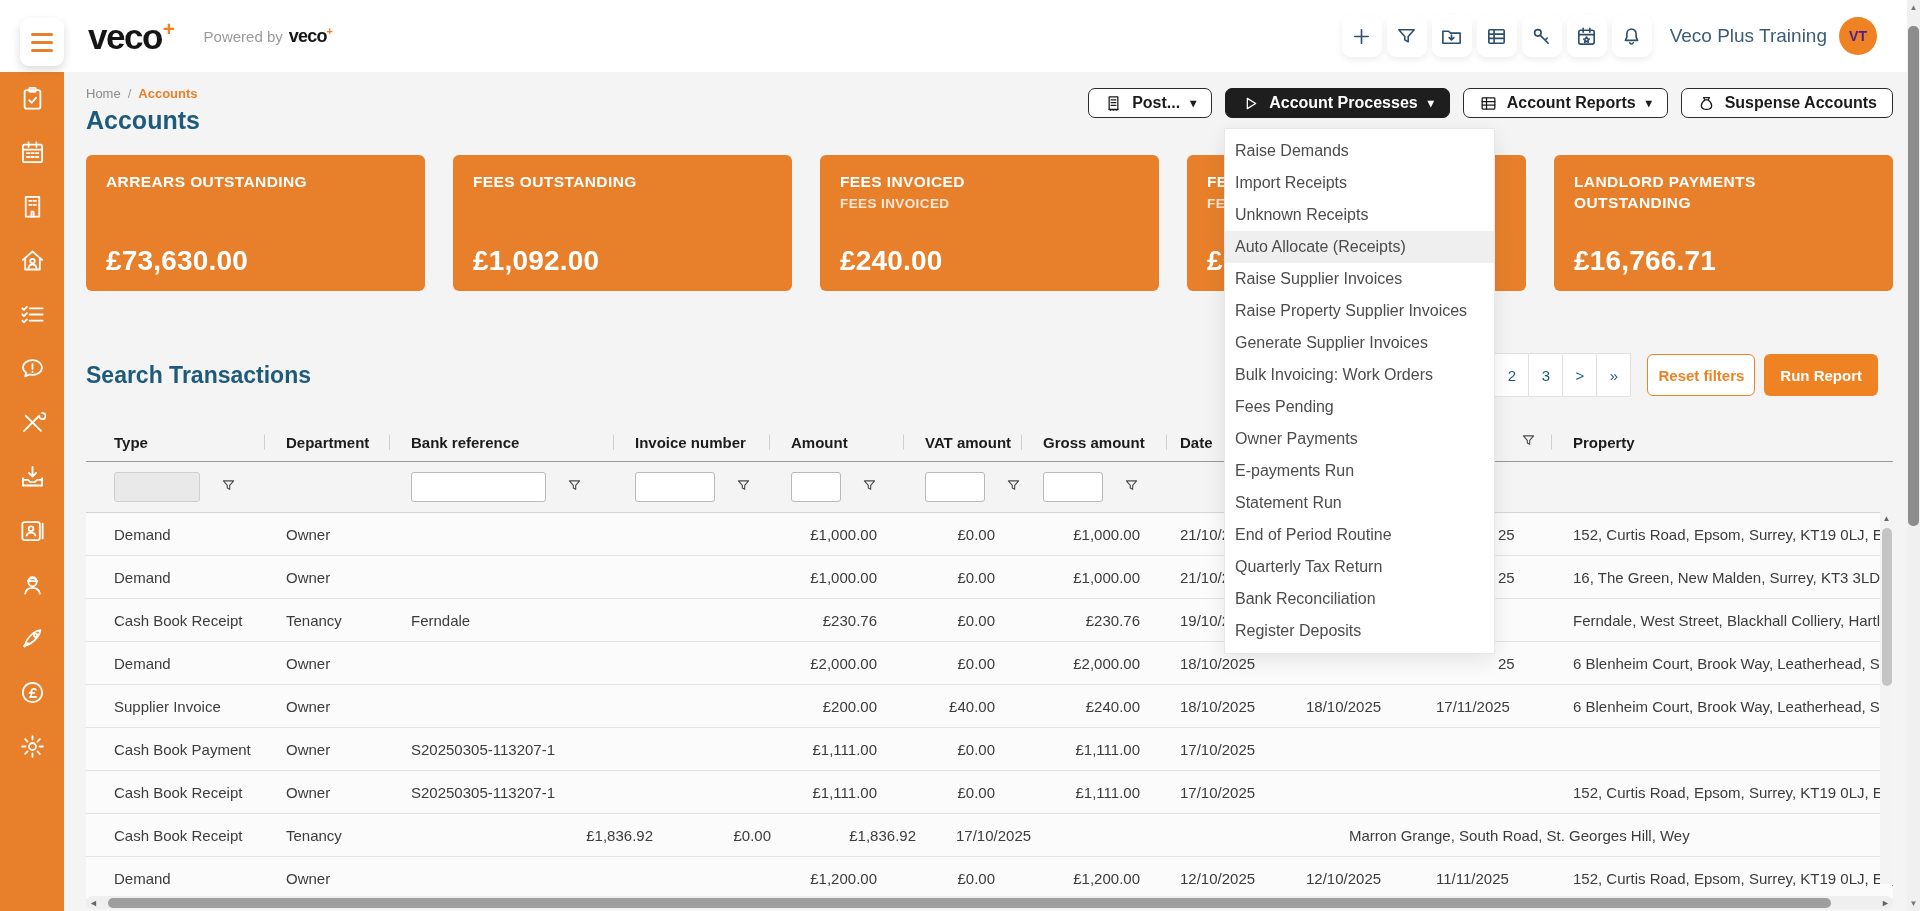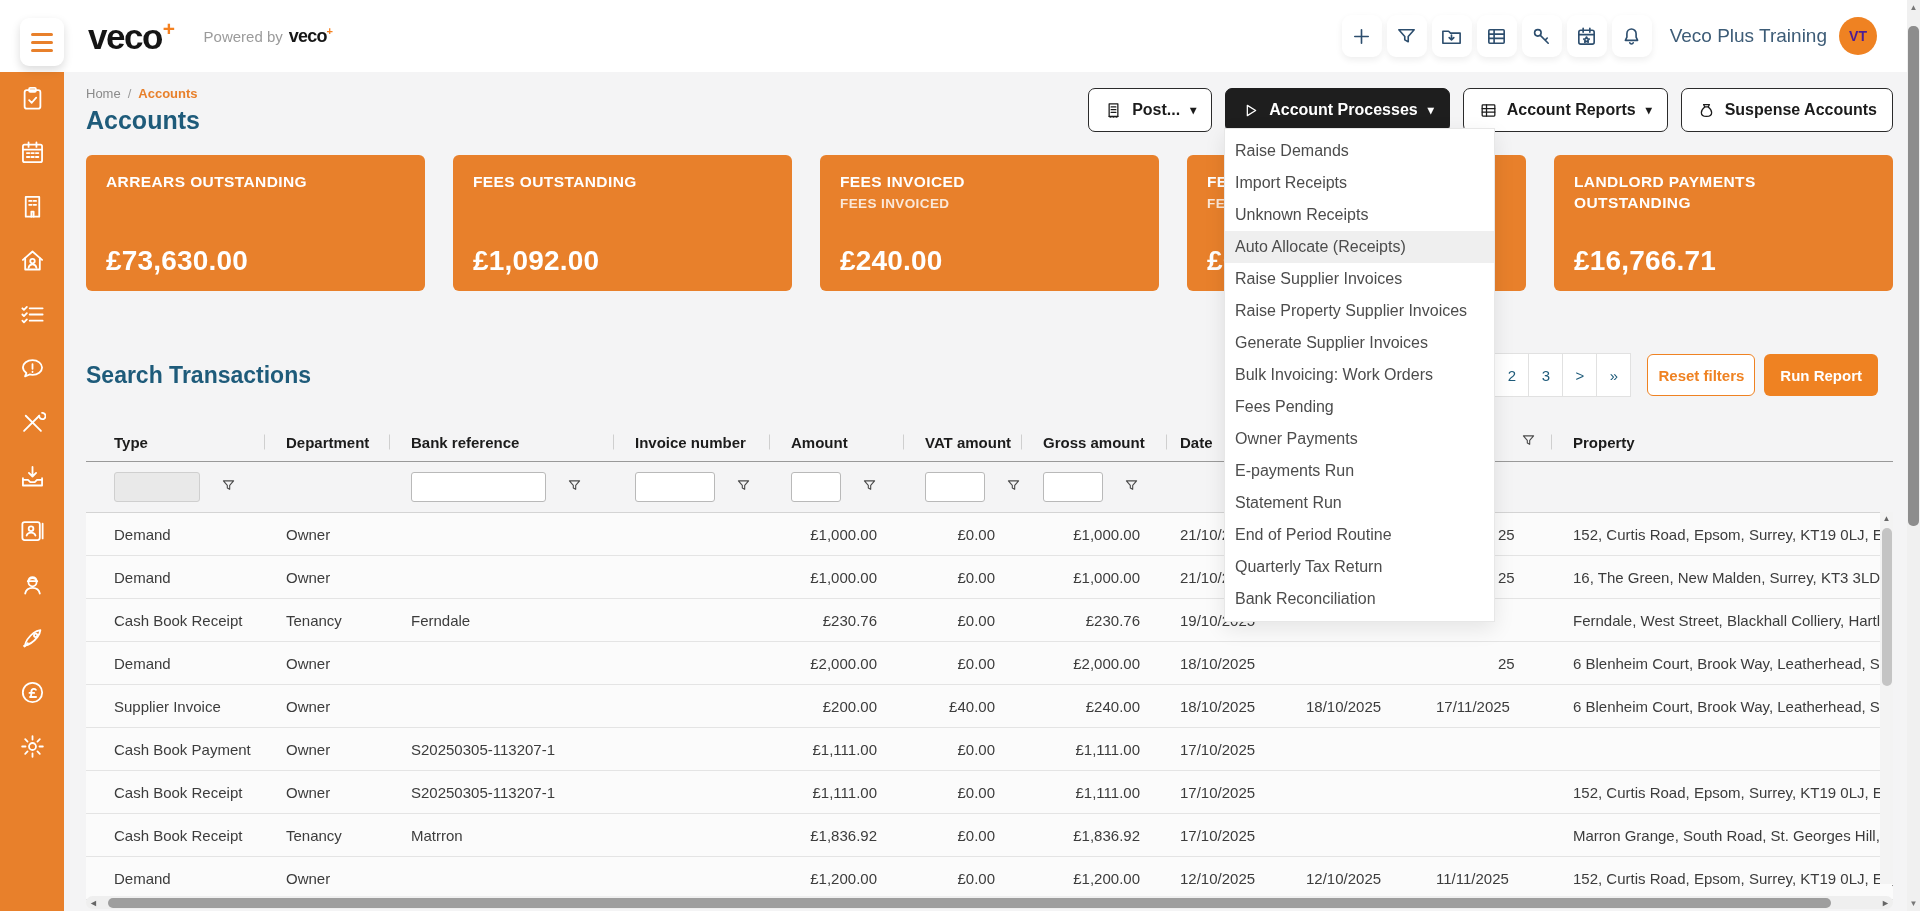--- a/index.html
+++ b/index.html
@@ -31,21 +31,21 @@
   .side-item{width:28px;height:27px;display:flex;align-items:center;justify-content:center;cursor:pointer}
   .side-item svg{width:27px;height:27px;stroke:#fff;fill:none;stroke-width:1.6;stroke-linecap:round;stroke-linejoin:round}
   
   .main{position:absolute;left:64px;top:72px;right:0;bottom:0;padding:14px 27px 0 22px;box-sizing:border-box}
   .header-row{display:flex;justify-content:space-between;align-items:flex-start}
   .breadcrumb{font-size:13px;color:#8a8a8a}
   .breadcrumb .sep{margin:0 7px;color:#9a9a9a}
   .breadcrumb .cur{color:#e8802b;font-weight:700}
   .page-title{font-size:25px;font-weight:700;color:#1e5b7a;margin-top:5px}
   .btn-row{display:flex;gap:13px;margin-top:2px}
-  .btn{height:44px;display:flex;align-items:center;gap:9px;padding:0 15px;border:1px solid #2b2b2b;border-radius:7px;
+  .btn{height:30px;display:flex;align-items:center;gap:9px;padding:0 15px;border:1px solid #2b2b2b;border-radius:7px;
     background:#fff;font-size:16px;font-weight:700;color:#1b1b1b;cursor:pointer;white-space:nowrap}
   .btn svg{width:19px;height:19px;stroke:currentColor;fill:none;stroke-width:1.6;stroke-linecap:round;stroke-linejoin:round}
   .btn.dark{background:#1e1e1e;color:#fff;border-color:#1e1e1e}
   .caret{font-size:12px;margin-left:1px}
   
   .cards{display:flex;gap:28px;margin-top:20px}
   .card{flex:1;background:#e8802b;border-radius:6px;height:136px;padding:16px 20px;box-sizing:border-box;
     color:#fff;position:relative;overflow:hidden}
   .card-title{font-size:15.5px;font-weight:700;letter-spacing:.4px;line-height:21px}
   .card-sub{font-size:13.5px;font-weight:600;letter-spacing:.4px;color:rgba(255,255,255,.82);margin-top:4px}
@@ -503,21 +503,20 @@
           <div class="td right" style="width: 118px; flex: 0 0 118px;">£0.00</div>
           <div class="td right" style="width: 145px; flex: 0 0 145px;">£1,111.00</div>
           <div class="td" style="width: 130px; flex: 0 0 130px; padding-left: 14px;">17/10/2025</div>
           <div class="td" style="width: 130px; flex: 0 0 130px; padding-left: 10px;"></div>
           <div class="td" style="width: 125px; flex: 0 0 125px; padding-left: 10px;"></div>
           <div class="td" style="flex: 1 1 0%; min-width: 0px;">152, Curtis Road, Epsom, Surrey, KT19 0LJ, Englar</div>
         </div>
         <div class="tr">
           <div class="td" style="width: 178px; flex: 0 0 178px; padding-left: 28px;">Cash Book Receipt</div>
           <div class="td" style="width: 125px; flex: 0 0 125px;">Tenancy</div>
-          <div class="td" style="width: 224px; flex: 0 0 224px;">Matrron</div>
           <div class="td" style="width: 156px; flex: 0 0 156px;"></div>
           <div class="td right" style="width: 134px; flex: 0 0 134px;">£1,836.92</div>
           <div class="td right" style="width: 118px; flex: 0 0 118px;">£0.00</div>
           <div class="td right" style="width: 145px; flex: 0 0 145px;">£1,836.92</div>
           <div class="td" style="width: 130px; flex: 0 0 130px; padding-left: 14px;">17/10/2025</div>
           <div class="td" style="width: 130px; flex: 0 0 130px; padding-left: 10px;"></div>
           <div class="td" style="width: 125px; flex: 0 0 125px; padding-left: 10px;"></div>
           <div class="td" style="flex: 1 1 0%; min-width: 0px;">Marron Grange, South Road, St. Georges Hill, Wey</div>
         </div>
         <div class="tr">
@@ -546,20 +545,21 @@
     <div class="menu-item">Raise Property Supplier Invoices</div>
     <div class="menu-item">Generate Supplier Invoices</div>
     <div class="menu-item">Bulk Invoicing: Work Orders</div>
     <div class="menu-item">Fees Pending</div>
     <div class="menu-item">Owner Payments</div>
     <div class="menu-item">E-payments Run</div>
     <div class="menu-item">Statement Run</div>
     <div class="menu-item">End of Period Routine</div>
     <div class="menu-item">Quarterly Tax Return</div>
     <div class="menu-item">Bank Reconciliation</div>
+    <div class="menu-item">Register Deposits</div>
   </div>
 
 <div class="vscroll-page">
   <span class="arrow" style="top:3px">▲</span>
   <div class="thumb"></div>
   <span class="arrow" style="bottom:3px">▼</span>
 </div>
 <div class="vscroll-table">
   <span class="arrow">▲</span>
   <div class="thumb"></div>

